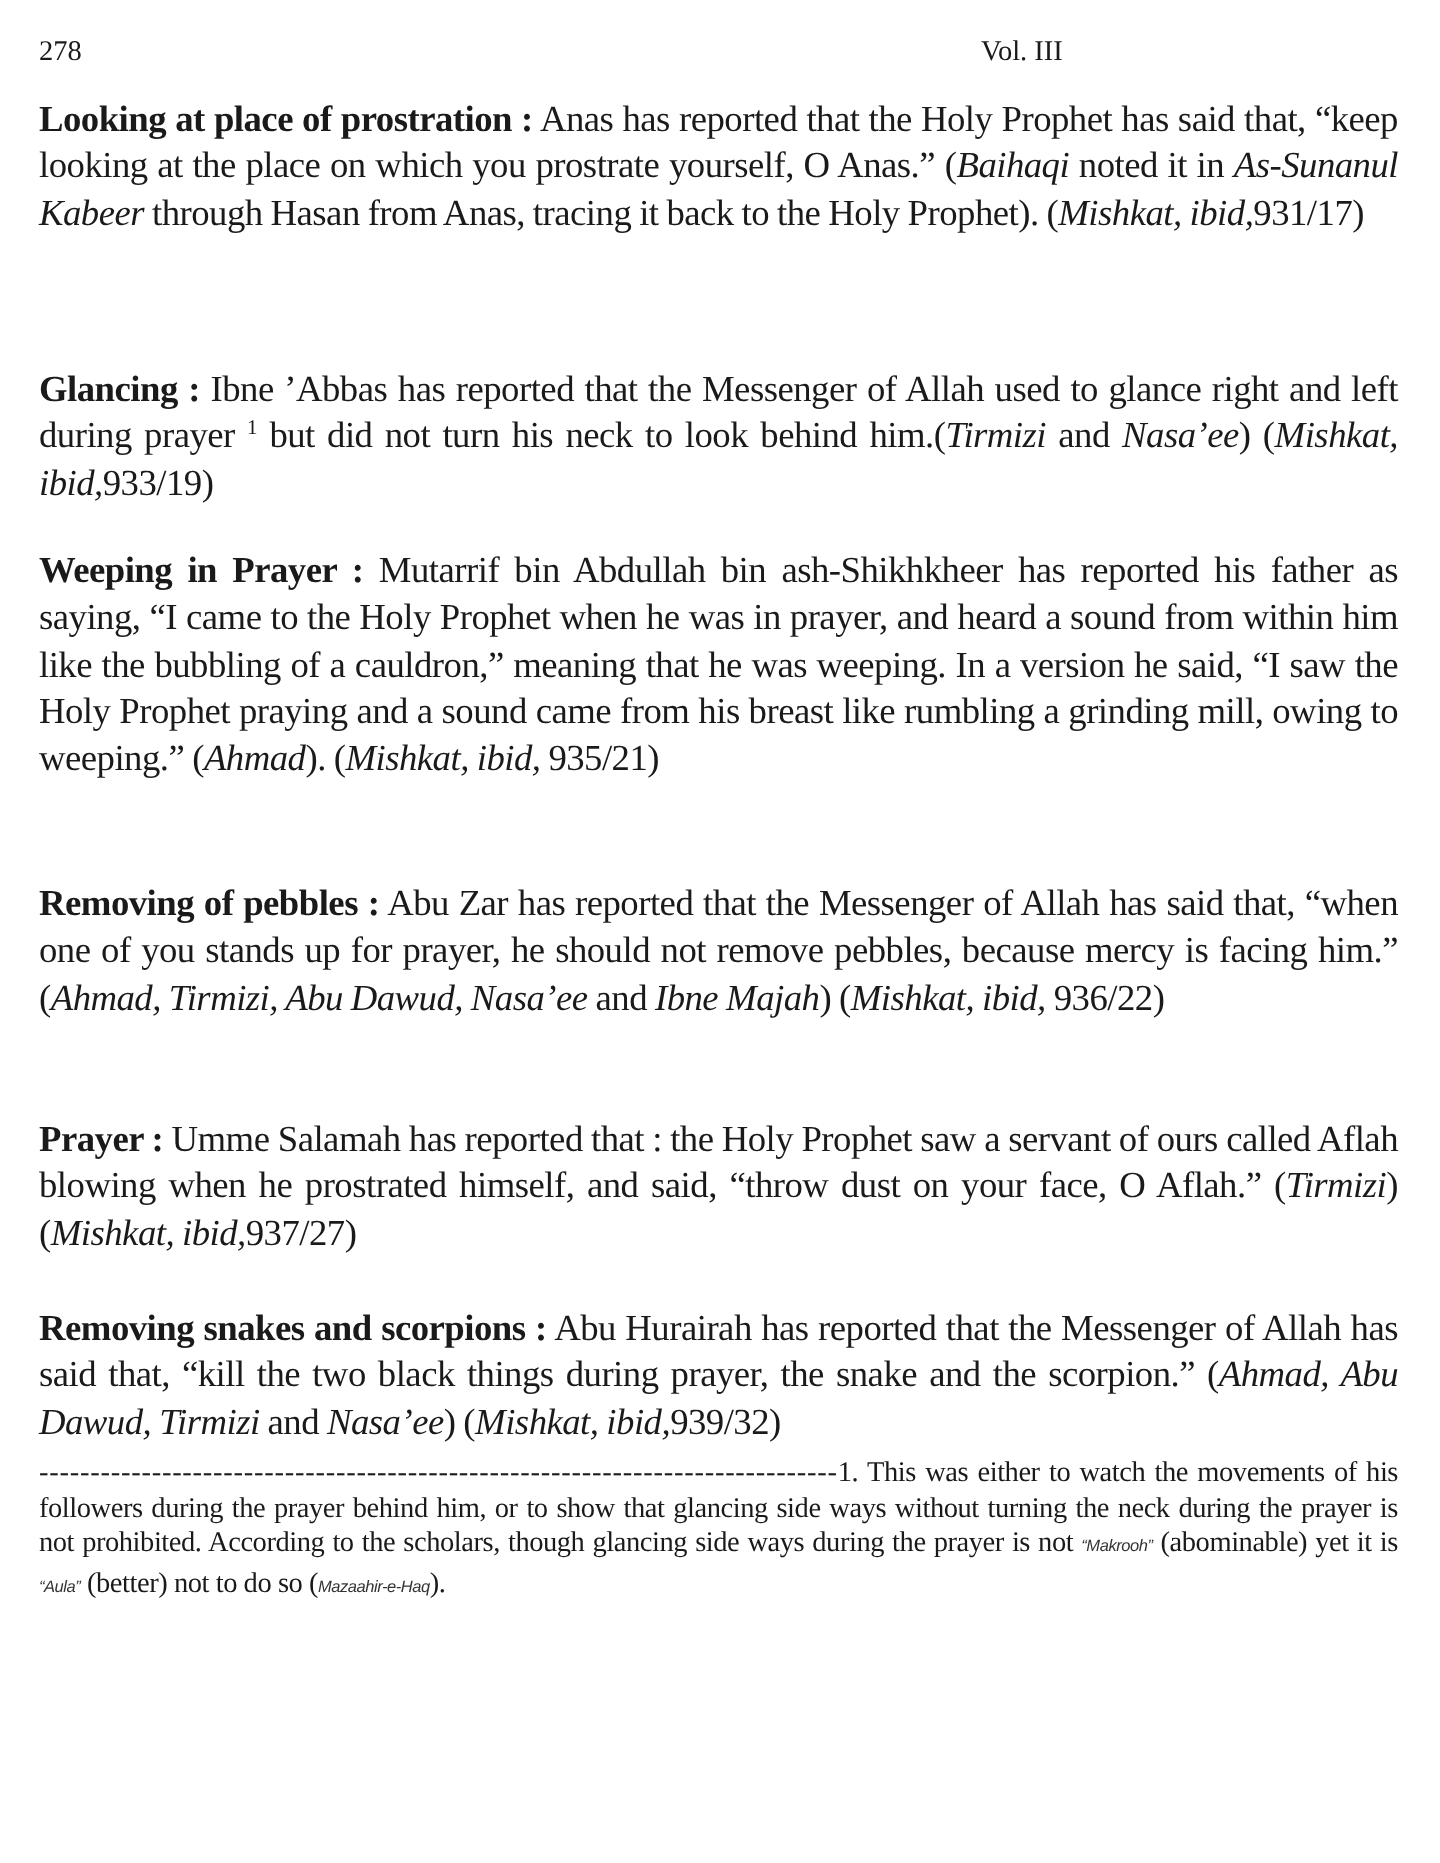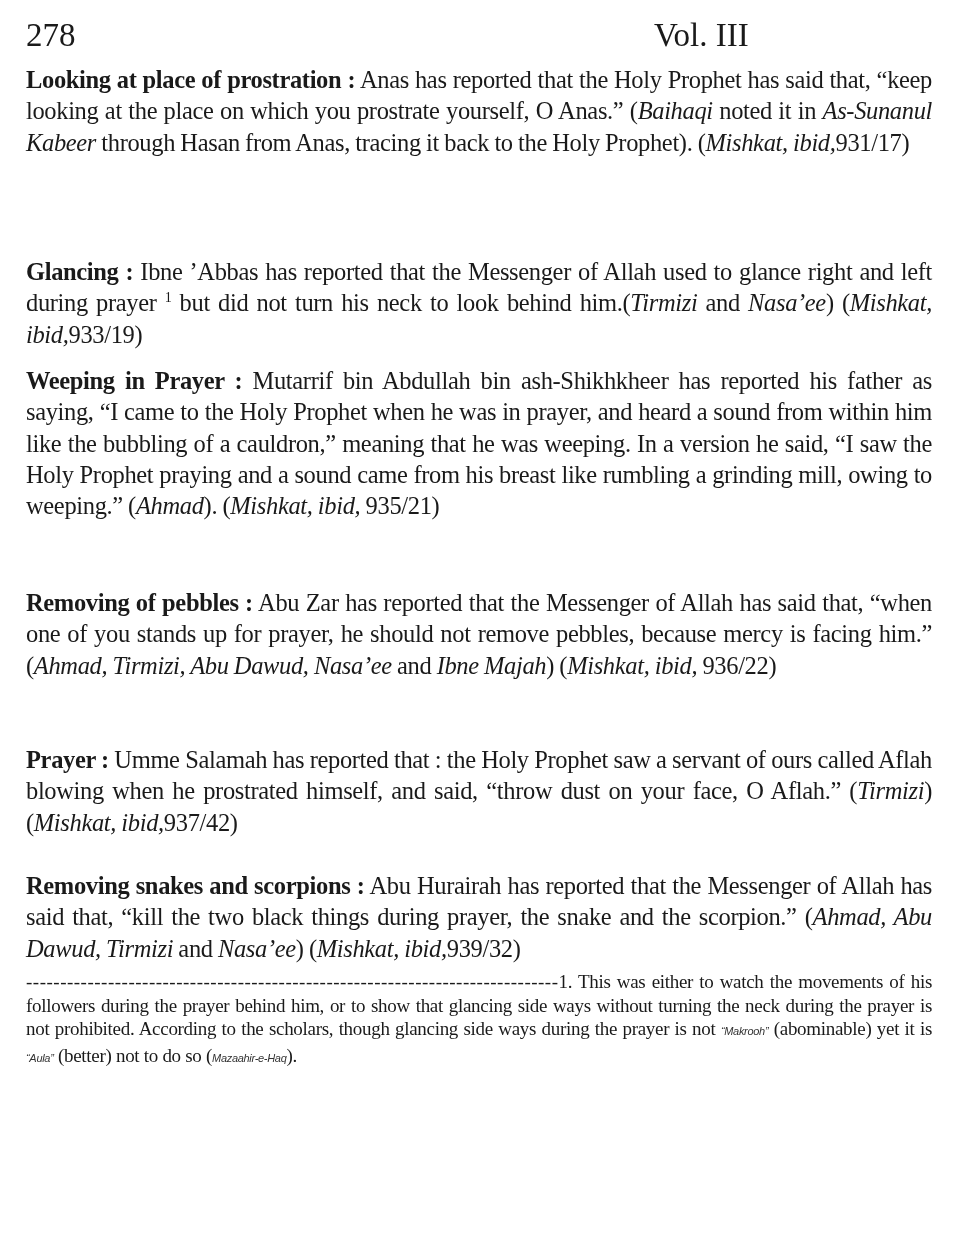--- a/index.html
+++ b/index.html
@@ -20,21 +20,21 @@
       left: 26px;
       top: 0;
       width: 906px;
     }
     .running-header {
       position: absolute;
       top: 18px;
       left: 0;
       width: 906px;
       height: 34px;
-      font-size: 33px;
+      font-size: 19px;
       line-height: 34px;
       white-space: nowrap;
     }
     .running-header .page-number { position: absolute; left: 0; }
     .running-header .book-title { position: absolute; left: 110px; }
     .running-header .volume { position: absolute; left: 628px; }
     .entry {
       position: absolute;
       left: 0;
       width: 906px;
@@ -78,25 +78,25 @@
 
 <div class="page">
 
   <div class="running-header">
     <span class="page-number">278</span>
     <span class="volume">Vol. III</span>
   </div>
 
   <p class="entry" style="top:64px; margin:0;"><span class="heading">Looking at place of prostration :</span><span> Anas has reported that the Holy Prophet has said that, “keep looking at the place on which you prostrate yourself, O Anas.” (</span><i>Baihaqi</i><span> noted it in </span><i>As-Sunanul Kabeer</i><span> through Hasan from Anas, tracing it back to the Holy Prophet). (</span><i>Mishkat, ibid,</i><span>931/17)</span></p>
 
-  <p class="entry" style="top:256px; margin:0;"><span class="heading">Glancing :</span><span> Ibne ’Abbas has reported that the Messenger of Allah used to glance right and left during prayer </span><sup>1</sup><span> but did not turn his neck to look behind him.(</span><i>Tirmizi</i><span> and </span><i>Nasa’ee</i><span>) (</span><i>Mishkat, ibid,</i><span>933/19)</span></p>
+  <p class="entry" style="top:244px; margin:0;"><span class="heading">Glancing :</span><span> Ibne ’Abbas has reported that the Messenger of Allah used to glance right and left during prayer </span><sup>1</sup><span> but did not turn his neck to look behind him.(</span><i>Tirmizi</i><span> and </span><i>Nasa’ee</i><span>) (</span><i>Mishkat, ibid,</i><span>933/19)</span></p>
 
   <p class="entry" style="top:365px; margin:0;"><span class="heading">Weeping in Prayer :</span><span> Mutarrif bin Abdullah bin ash-Shikhkheer has reported his father as saying, “I came to  the Holy Prophet when he was in prayer, and heard a sound from within him like the bubbling of a cauldron,” meaning that he was weeping. In a version he said, “I saw the Holy Prophet praying and a sound came from his breast like rumbling a grinding mill, owing to weeping.” (</span><i>Ahmad</i><span>). (</span><i>Mishkat, ibid,</i><span> 935/21)</span></p>
 
   <p class="entry" style="top:587px; margin:0;"><span class="heading">Removing of pebbles :</span><span> Abu Zar has reported that the Messenger of Allah has said that, “when one of you stands up for prayer, he should not remove pebbles, because mercy is facing him.” (</span><i>Ahmad, Tirmizi, Abu Dawud, Nasa’ee</i><span> and </span><i>Ibne Majah</i><span>) (</span><i>Mishkat, ibid,</i><span> 936/22)</span></p>
 
-  <p class="entry" style="top:744px; margin:0;"><span class="heading">Prayer :</span><span> Umme Salamah has reported that : the Holy Prophet saw a servant of ours called Aflah blowing when he prostrated himself, and said, “throw dust on your face, O Aflah.” (</span><i>Tirmizi</i><span>) (</span><i>Mishkat, ibid,</i><span>937/42)</span></p>
+  <p class="entry" style="top:744px; margin:0;"><span class="heading">Prayer :</span><span> Umme Salamah has reported that : the Holy Prophet saw a servant of ours called Aflah blowing when he prostrated himself, and said, “throw dust on your face, O Aflah.” (</span><i>Tirmizi</i><span>) (</span><i>Mishkat, ibid,</i><span>937/27)</span></p>
 
   <p class="entry" style="top:870px; margin:0;"><span class="heading">Removing snakes and scorpions :</span><span> Abu Hurairah has reported that the Messenger of Allah has said that, “kill the two black things during prayer, the snake and the scorpion.” (</span><i>Ahmad, Abu Dawud, Tirmizi</i><span> and </span><i>Nasa’ee</i><span>) (</span><i>Mishkat, ibid,</i><span>939/32)</span></p>
 
   <p class="footnote" style="margin:0;"><span class="rule">------------------------------------------------------------------------------</span><span>1.</span><span>  This was either to watch the movements of his followers during the prayer behind him, or to show that glancing side ways without turning the neck during the prayer is not prohibited. According to the scholars, though glancing side ways during the prayer is not </span><i class="fn-italic">“Makrooh”</i><span> (abominable) yet it is </span><i class="fn-italic">“Aula”</i><span> (better) not to do so (</span><i class="fn-italic">Mazaahir-e-Haq</i><span>).</span></p>
 
 </div>
 
 </body></html>

